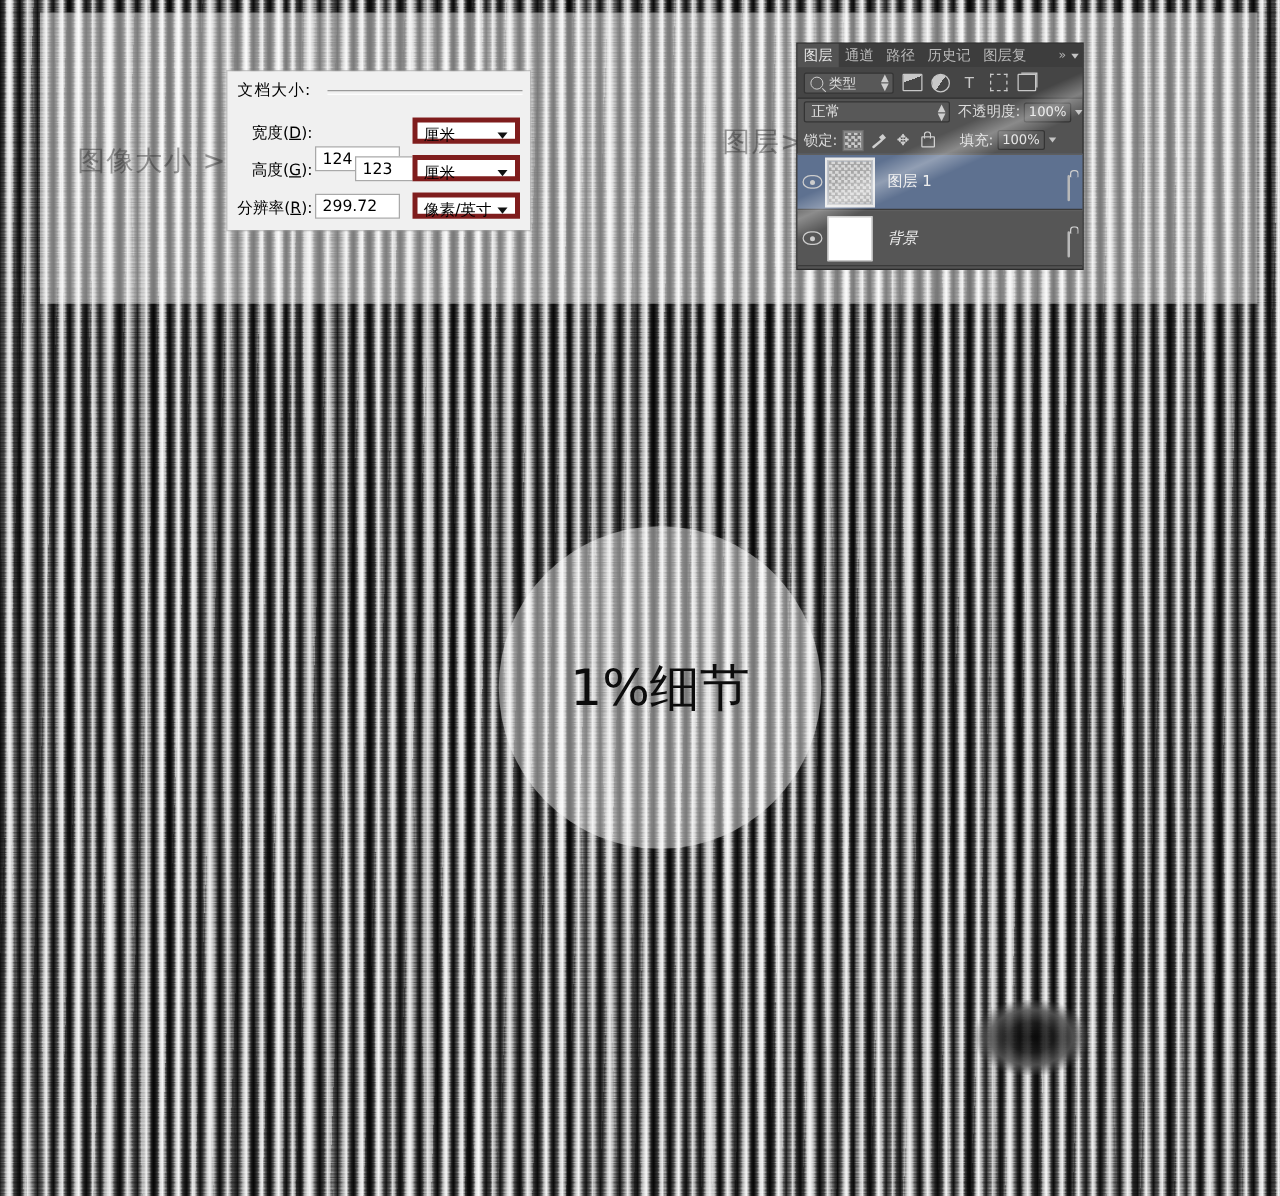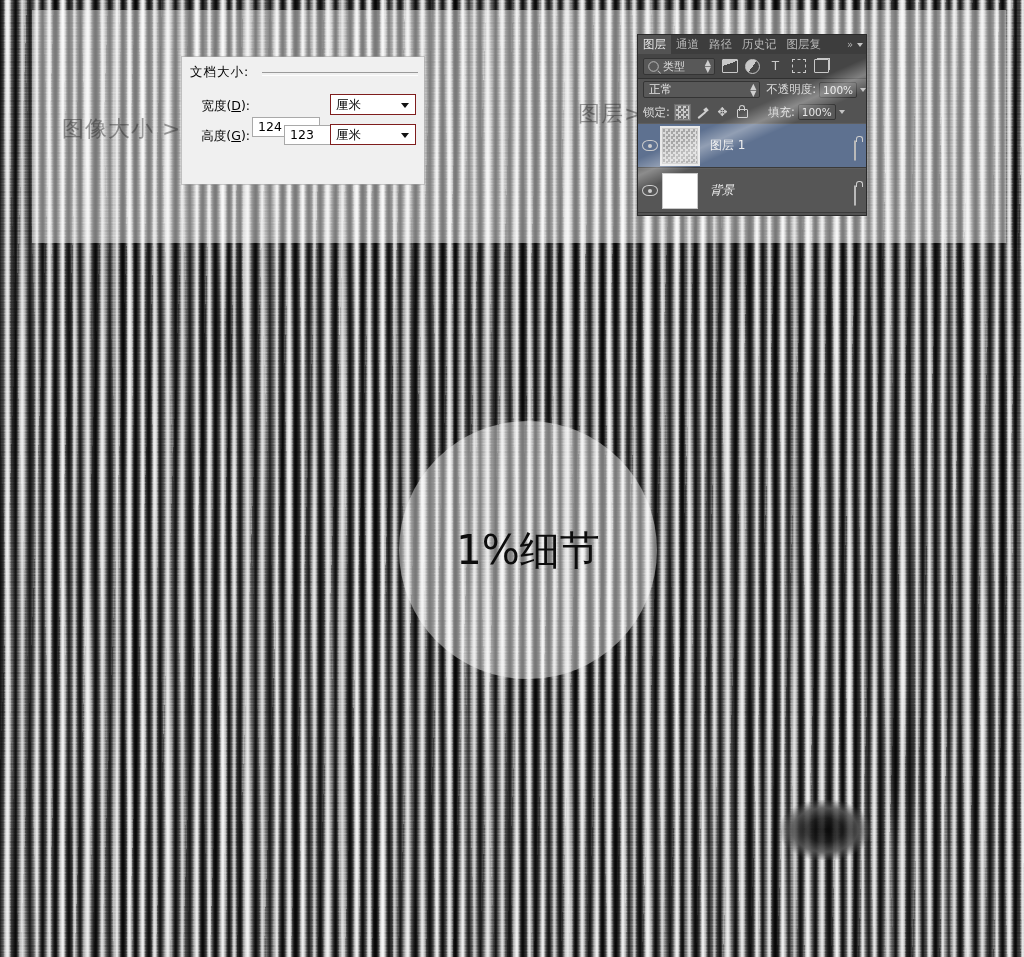--- a/index.html
+++ b/index.html
@@ -75,21 +75,21 @@
     font-family:"DejaVu Sans","Liberation Sans",sans-serif;letter-spacing:1px;white-space:nowrap;}
   #dlg .grp .grule{position:absolute;left:72px;top:8px;right:0;height:2px;
     border-top:1px solid #9a9a9a;border-bottom:1px solid #fdfdfd;}
   .frow{position:absolute;left:0;height:22px;}
   .frow .flabel{position:absolute;right:0;top:3px;font-size:12.5px;color:#000;
     font-family:"DejaVu Sans","Liberation Sans",sans-serif;white-space:nowrap;text-align:left;}
   .flabel u{text-decoration:underline;}
   .fin{position:absolute;width:68px;height:20px;background:#fff;border:1px solid #a9a9a9;
     box-sizing:border-box;font-size:12.5px;color:#000;line-height:18px;padding-left:5px;
     font-family:"DejaVu Sans","Liberation Sans",sans-serif;}
-  .fsel{position:absolute;width:86px;height:21px;background:#fff;border:1px solid #7f1d1d;
+  .fsel{position:absolute;width:86px;height:21px;background:#fff;border:4px solid #7f1d1d;
     box-sizing:border-box;font-size:12.5px;color:#000;line-height:19px;padding-left:5px;
     font-family:"DejaVu Sans","Liberation Sans",sans-serif;}
   .fsel .cv{position:absolute;right:6px;top:8px;width:0;height:0;
     border-left:4px solid transparent;border-right:4px solid transparent;border-top:5px solid #111;}
 
   
   #lp{position:absolute;left:638px;top:35px;width:228px;height:180px;
     background:#535353;font-family:"DejaVu Sans","Liberation Sans",sans-serif;
     box-shadow:0 0 0 1px #2b2b2b;}
   #lp-tabs{position:absolute;left:0;top:0;width:100%;height:19px;background:#3d3d3d;
@@ -202,20 +202,28 @@
 
   <div class="frow" style="top:68px;width:236px;">
     <div class="flabel" style="right:168px;"><span>高度(</span><u>G</u><span>):</span></div>
     <div class="fin" style="left:70px;top:0;margin-left:32px;">123</div>
     <div class="fsel" style="left:148px;top:-1px;">
       <span>厘米</span>
       <span class="cv"></span>
     </div>
   </div>
 
+  <div class="frow" style="top:98px;width:236px;">
+    <div class="flabel" style="right:168px;"><span>分辨率(</span><u>R</u><span>):</span></div>
+    <div class="fin" style="left:70px;top:0;">299.72</div>
+    <div class="fsel" style="left:148px;top:-1px;">
+      <span>像素/英寸</span>
+      <span class="cv"></span>
+    </div>
+  </div>
 </div>
 
 <div id="lp">
 
   <div id="lp-tabs">
     <div class="ptab active">图层</div>
     <div class="ptab">通道</div>
     <div class="ptab">路径</div>
     <div class="ptab">历史记</div>
     <div class="ptab">图层复</div>

